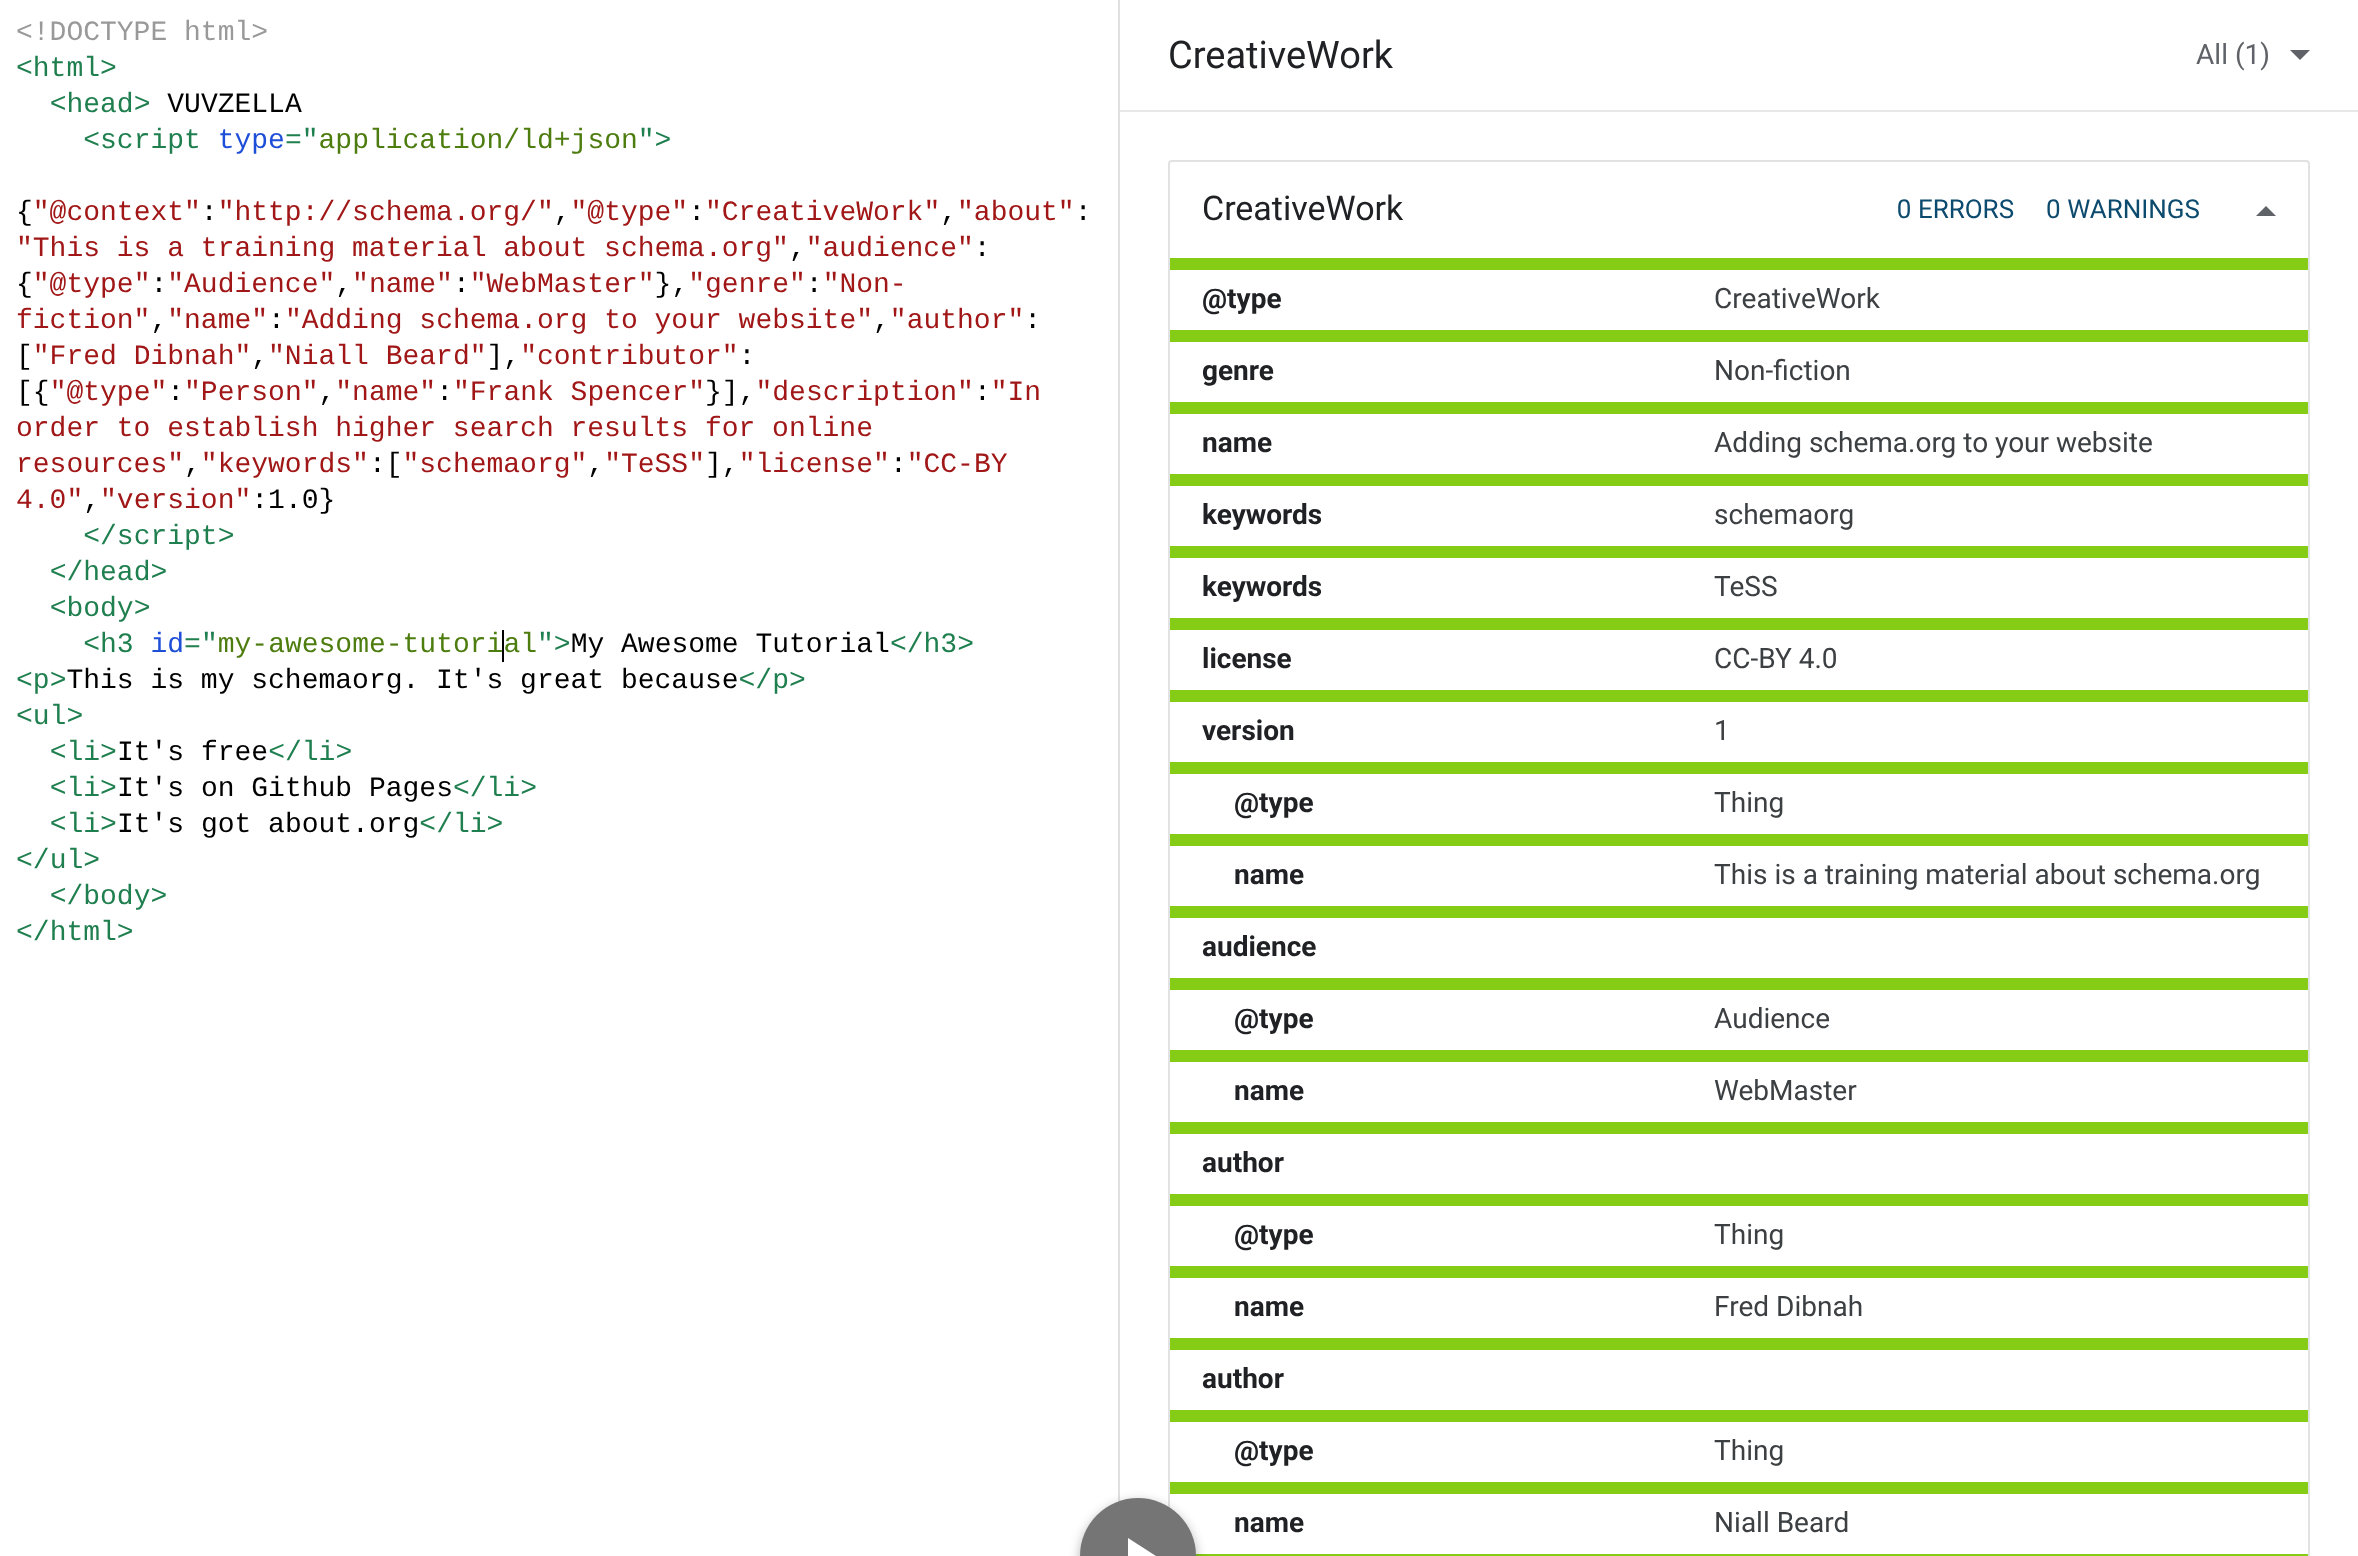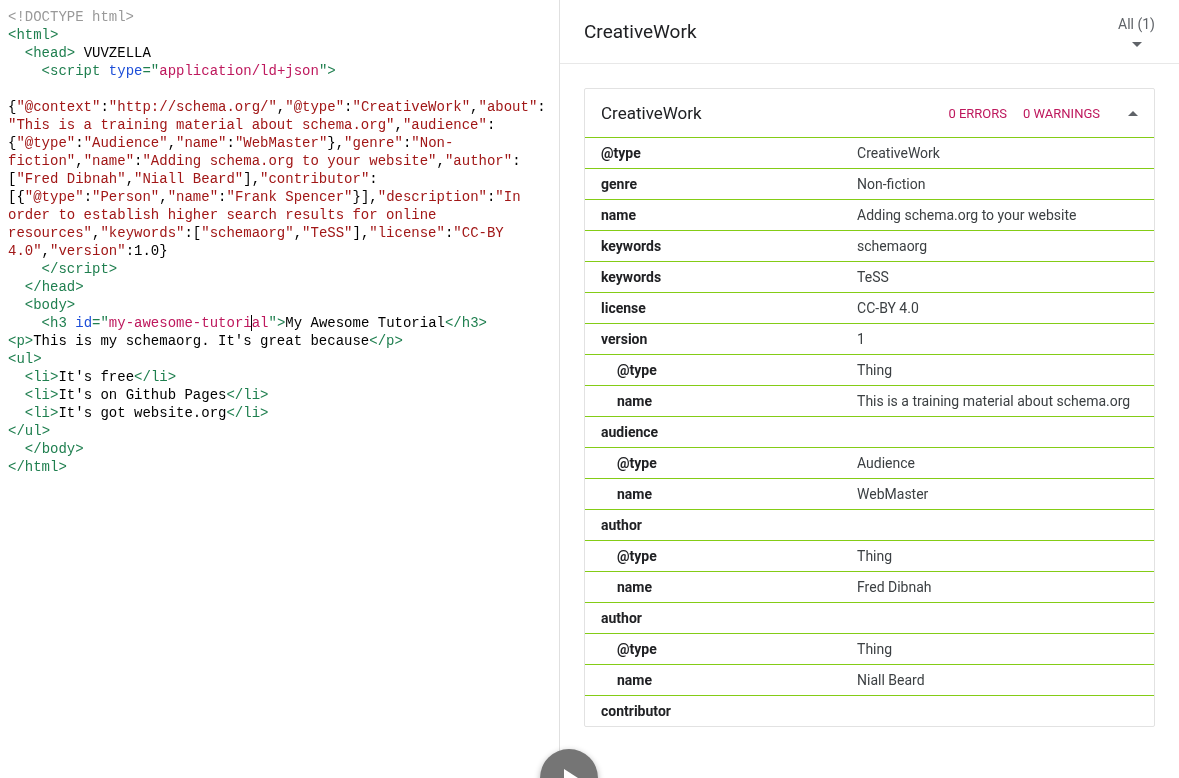--- a/index.html
+++ b/index.html
@@ -21,21 +21,21 @@
   line-height: 18px;
   white-space: pre-wrap;
   word-break: break-word;
   overflow: auto;
 }
 .code-editor { color: #000; }
 .t-doctype { color: #999; }
 .t-tag { color: #1f7f4f; }
 .t-attrname { color: #1d4ed8; }
 .t-punc { color: #1f7f4f; }
-.t-string { color: #be185d; }
+.t-string { color: #4d7c0f; }
 .t-propval { color: #a11717; }
 .t-text { color: #000; }
 .cursor { border-right: 1px solid #000; margin-left: -1px; }
 .right-panel {
   flex: 1;
   display: flex;
   flex-direction: column;
   background: #fff;
   overflow: auto;
 }
@@ -46,56 +46,55 @@
   padding: 16px 24px 16px 24px;
   border-bottom: 1px solid #e8e8e8;
 }
 .right-title { font-size: 19px; color: #202124; font-weight: 400; }
 .right-filter {
   display: flex;
   align-items: center;
   color: #5f6368;
   font-size: 14px;
   gap: 10px;
-  flex-direction: column;
 }
 .chevron-down {
   width: 0; height: 0;
   border-left: 5px solid transparent;
   border-right: 5px solid transparent;
   border-top: 5px solid #5f6368;
 }
 .card {
   margin: 24px 24px 0 24px;
   border: 1px solid #e2e2e2;
   border-radius: 2px;
   background: #fff;
 }
 .card-header {
   display: flex;
   align-items: center;
   padding: 14px 16px;
 }
 .card-title { font-size: 17px; color: #202124; flex: 1; }
-.status-group { display: flex; gap: 16px; font-size: 13px; color: #be185d; align-items: center; }
+.status-group { display: flex; gap: 16px; font-size: 13px; color: #0c4a6e; align-items: center; }
 .chevron-up {
   width: 0; height: 0;
   border-left: 5px solid transparent;
   border-right: 5px solid transparent;
   border-bottom: 5px solid #5f6368;
   margin-left: 12px;
 }
 .prop-table {
   width: 100%;
   border-collapse: collapse;
   font-size: 14px;
 }
 .prop-row td {
   padding: 7px 16px;
-  border-top: 1px solid #84cc16;
+  border-top: 6px solid #84cc16;
   vertical-align: top;
 }
 .prop-key { font-weight: 700; color: #202124; width: 45%; }
 .prop-val { color: #3c4043; }
 .indent-1 .prop-key { padding-left: 32px; }
 .play-button {
   position: absolute;
   left: 540px;
   bottom: 0;
   width: 58px;
@@ -128,21 +127,21 @@
 <span></span>
 <span class="t-text">{</span><span class="t-propval">"@context"</span><span class="t-text">:</span><span class="t-propval">"http://schema.org/"</span><span class="t-text">,</span><span class="t-propval">"@type"</span><span class="t-text">:</span><span class="t-propval">"CreativeWork"</span><span class="t-text">,</span><span class="t-propval">"about"</span><span class="t-text">:</span><span class="t-propval">"This is a training material about schema.org"</span><span class="t-text">,</span><span class="t-propval">"audience"</span><span class="t-text">:</span><span class="t-text">{</span><span class="t-propval">"@type"</span><span class="t-text">:</span><span class="t-propval">"Audience"</span><span class="t-text">,</span><span class="t-propval">"name"</span><span class="t-text">:</span><span class="t-propval">"WebMaster"</span><span class="t-text">}</span><span class="t-text">,</span><span class="t-propval">"genre"</span><span class="t-text">:</span><span class="t-propval">"Non-fiction"</span><span class="t-text">,</span><span class="t-propval">"name"</span><span class="t-text">:</span><span class="t-propval">"Adding schema.org to your website"</span><span class="t-text">,</span><span class="t-propval">"author"</span><span class="t-text">:</span><span class="t-text">[</span><span class="t-propval">"Fred Dibnah"</span><span class="t-text">,</span><span class="t-propval">"Niall Beard"</span><span class="t-text">]</span><span class="t-text">,</span><span class="t-propval">"contributor"</span><span class="t-text">:</span><span class="t-text">[{</span><span class="t-propval">"@type"</span><span class="t-text">:</span><span class="t-propval">"Person"</span><span class="t-text">,</span><span class="t-propval">"name"</span><span class="t-text">:</span><span class="t-propval">"Frank Spencer"</span><span class="t-text">}]</span><span class="t-text">,</span><span class="t-propval">"description"</span><span class="t-text">:</span><span class="t-propval">"In order to establish higher search results for online resources"</span><span class="t-text">,</span><span class="t-propval">"keywords"</span><span class="t-text">:</span><span class="t-text">[</span><span class="t-propval">"schemaorg"</span><span class="t-text">,</span><span class="t-propval">"TeSS"</span><span class="t-text">]</span><span class="t-text">,</span><span class="t-propval">"license"</span><span class="t-text">:</span><span class="t-propval">"CC-BY 4.0"</span><span class="t-text">,</span><span class="t-propval">"version"</span><span class="t-text">:</span><span class="t-text">1.0</span><span class="t-text">}</span>
 <span class="t-tag">    &lt;/</span><span class="t-tag">script</span><span class="t-tag">&gt;</span>
 <span class="t-tag">  &lt;/</span><span class="t-tag">head</span><span class="t-tag">&gt;</span>
 <span class="t-tag">  &lt;</span><span class="t-tag">body</span><span class="t-tag">&gt;</span>
 <span class="t-tag">    &lt;</span><span class="t-tag">h3</span><span class="t-attrname"> id</span><span class="t-punc">="</span><span class="t-string">my-awesome-tutori</span><span class="cursor"></span><span class="t-string">al</span><span class="t-tag">"&gt;</span><span class="t-text">My Awesome Tutorial</span><span class="t-tag">&lt;/</span><span class="t-tag">h3</span><span class="t-tag">&gt;</span>
 <span class="t-tag">&lt;</span><span class="t-tag">p</span><span class="t-tag">&gt;</span><span class="t-text">This is my schemaorg. It's great because</span><span class="t-tag">&lt;/</span><span class="t-tag">p</span><span class="t-tag">&gt;</span>
 <span class="t-tag">&lt;</span><span class="t-tag">ul</span><span class="t-tag">&gt;</span>
 <span class="t-tag">  &lt;</span><span class="t-tag">li</span><span class="t-tag">&gt;</span><span class="t-text">It's free</span><span class="t-tag">&lt;/</span><span class="t-tag">li</span><span class="t-tag">&gt;</span>
 <span class="t-tag">  &lt;</span><span class="t-tag">li</span><span class="t-tag">&gt;</span><span class="t-text">It's on Github Pages</span><span class="t-tag">&lt;/</span><span class="t-tag">li</span><span class="t-tag">&gt;</span>
-<span class="t-tag">  &lt;</span><span class="t-tag">li</span><span class="t-tag">&gt;</span><span class="t-text">It's got website.org</span><span class="t-tag">&lt;/</span><span class="t-tag">li</span><span class="t-tag">&gt;</span>
+<span class="t-tag">  &lt;</span><span class="t-tag">li</span><span class="t-tag">&gt;</span><span class="t-text">It's got about.org</span><span class="t-tag">&lt;/</span><span class="t-tag">li</span><span class="t-tag">&gt;</span>
 <span class="t-tag">&lt;/</span><span class="t-tag">ul</span><span class="t-tag">&gt;</span>
 <span class="t-tag">  &lt;/</span><span class="t-tag">body</span><span class="t-tag">&gt;</span>
 <span class="t-tag">&lt;/</span><span class="t-tag">html</span><span class="t-tag">&gt;</span></div></div>
 
   <div class="right-panel">
     <div class="right-header">
       <div class="right-title">CreativeWork</div>
       <div class="right-filter">
         <span>All (1)</span>
         <span class="chevron-down"></span>

